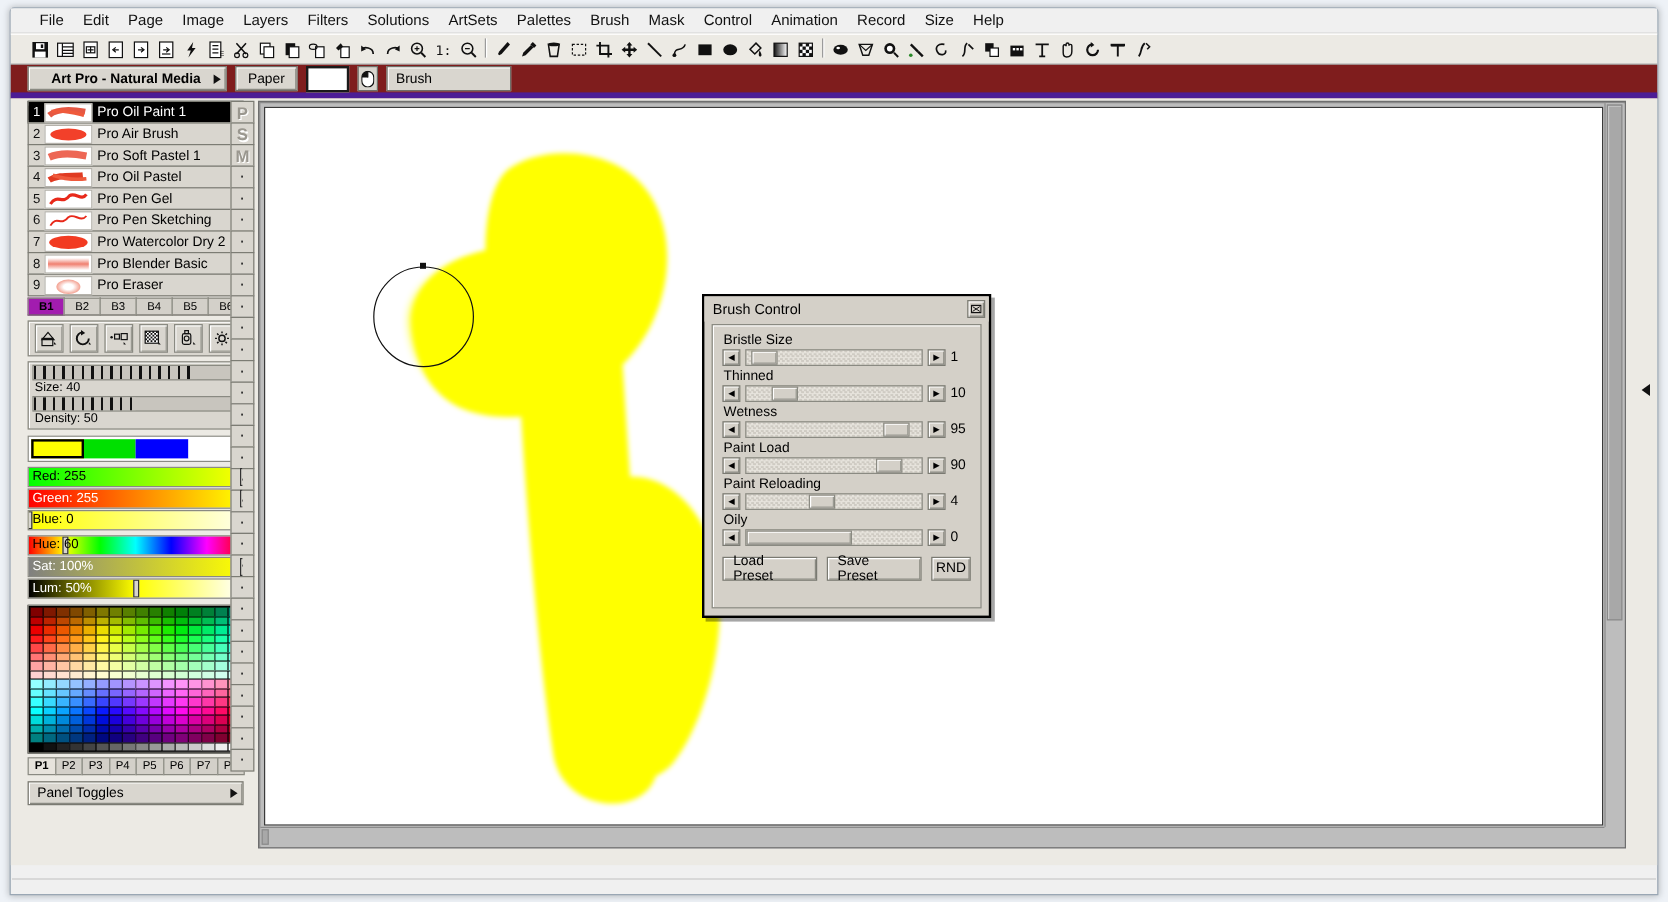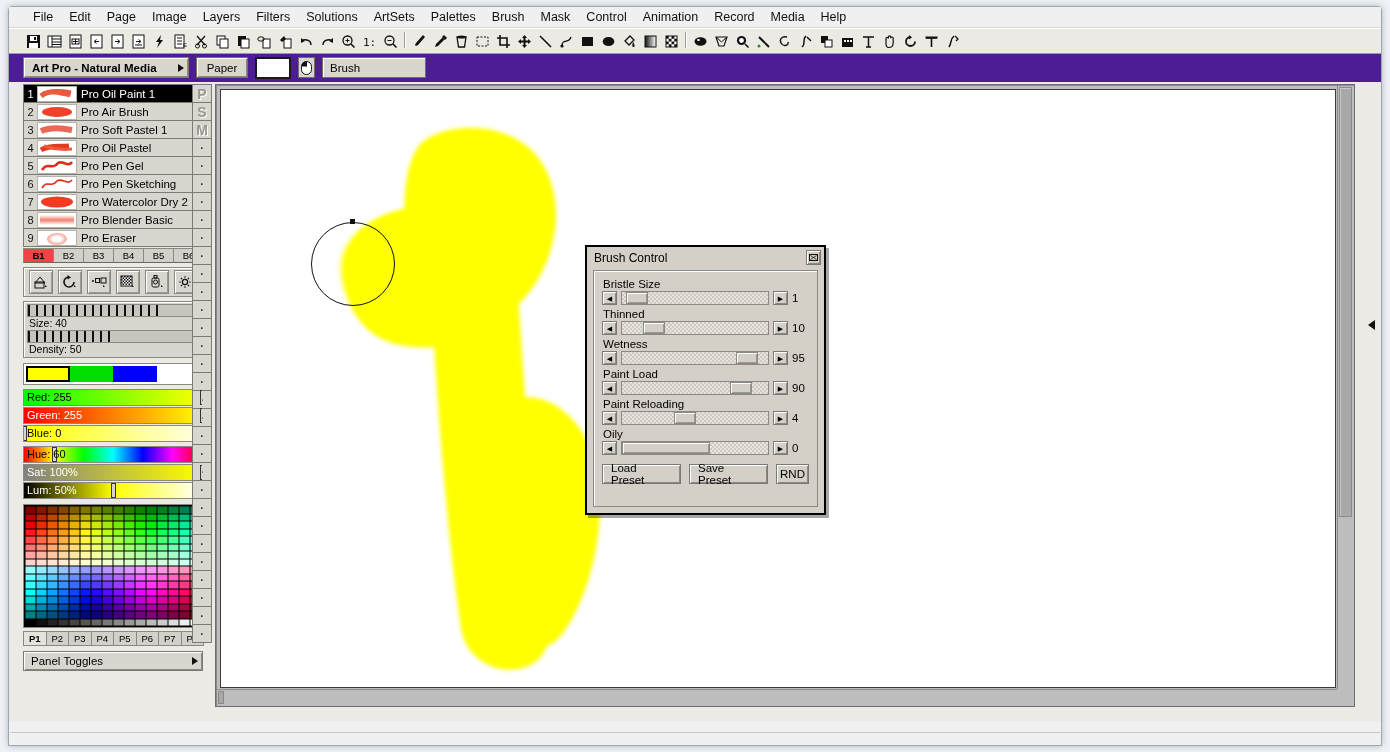--- a/index.html
+++ b/index.html
@@ -93,25 +93,26 @@
   .tsep { width: 7px; height: 18px; }
   .tsep::after {
     content:''; display:block; width:1px; height:16px;
     margin-left:3px; background:#9b9b9b;
     box-shadow: 1px 0 0 #ffffff;
   }
 
   
   .subbar {
     height: 28px;
-    background: #4c1d95;
+    background: #7f1d1d;
     display: flex; align-items: center;
     padding-left: 14px;
-    border-bottom: 1px solid #4c1d95;
+    border-bottom: 5px solid #4c1d95;
     gap: 7px;
+    text-align: center;
   }
   .artset-box {
     width: 166px; height: 21px;
     background: #d9d6cf;
     border: 1px solid #7a7a72;
     box-shadow: inset 1px 1px 0 #ffffff, inset -1px -1px 0 #8a8a82;
     display:flex; align-items:center;
     padding: 0 4px 0 8px;
     font-weight: bold; font-size: 11.5px;
   }
@@ -192,21 +193,21 @@
   }
   .brush-row.sel .brow-arrow i { border-left-color:#fff; }
 
   .btabs { display:flex; margin-top: 2px; height: 15px; }
   .btab {
     flex:1; font-size: 9.5px; text-align:center;
     background:#d3d0c9; border:1px solid #8a8a82;
     border-bottom-color:#6a6a62;
     margin-right:-1px; line-height:13px;
   }
-  .btab.active { background:#ef4444; font-weight:bold; }
+  .btab.active { background:#a21caf; font-weight:bold; }
 
   .tool-icons {
     margin-top: 4px; height: 30px;
     background: #d9d6cf; border: 1px solid #8a8a82;
     box-shadow: inset 1px 1px 0 #fff;
     display:flex; align-items:center; justify-content:space-around;
     padding: 0 2px;
   }
   .ticon {
     width: 24px; height: 24px;
@@ -449,21 +450,21 @@
         <div class="menu-item">Layers</div>
         <div class="menu-item">Filters</div>
         <div class="menu-item">Solutions</div>
         <div class="menu-item">ArtSets</div>
         <div class="menu-item">Palettes</div>
         <div class="menu-item">Brush</div>
         <div class="menu-item">Mask</div>
         <div class="menu-item">Control</div>
         <div class="menu-item">Animation</div>
         <div class="menu-item">Record</div>
-        <div class="menu-item">Media</div>
+        <div class="menu-item">Size</div>
         <div class="menu-item">Help</div>
       </div>
 
   <div class="toolbar">
     <span class="tbtn">
           <svg width="15" height="15" viewBox="0 0 15 15">
             <rect x="1" y="1" width="13" height="13" fill="#111"></rect>
             <rect x="4" y="2" width="7" height="5" fill="#fff"></rect>
             <rect x="8" y="3" width="2" height="3" fill="#111"></rect>
             <rect x="3" y="9" width="9" height="5" fill="#fff"></rect>

